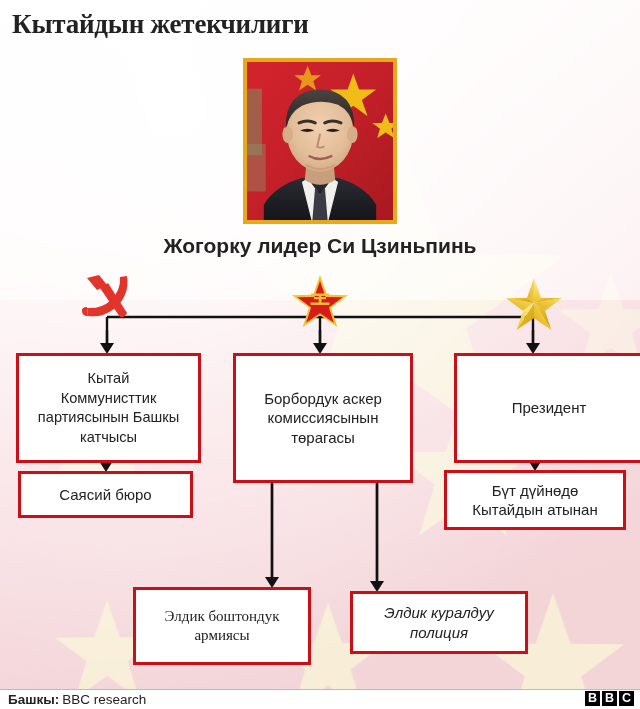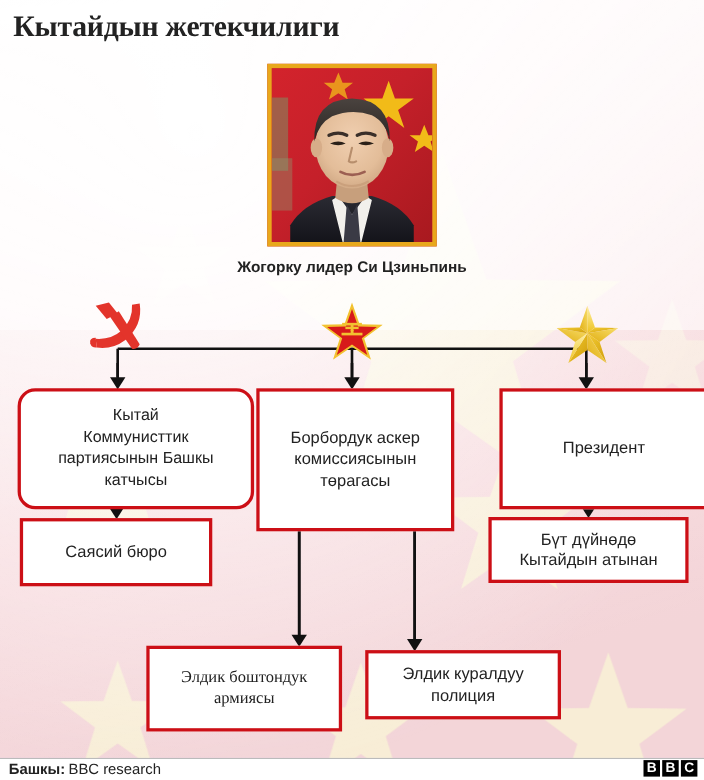--- a/index.html
+++ b/index.html
@@ -58,21 +58,21 @@
     left: 0; top: 0;
     width: 100%;
     height: 100%;
   }
   #leader-caption {
     position: absolute;
     left: 20px;
     top: 234px;
     width: 600px;
     text-align: center;
-    font-size: 14px;
+    font-size: 21px;
     font-weight: bold;
     color: #222222;
     z-index: 6;
   }
 
   
   #connectors {
     position: absolute;
     left: 0; top: 0;
     width: 640px;
@@ -104,27 +104,27 @@
   }
   .node-label {
     font-size: 15px;
     line-height: 19.5px;
     color: #222222;
     padding: 0 5px;
     white-space: pre-line;
   }
   .node-label.small { font-size: 14.6px; }
 
-  #box-general-secretary { left: 16px;  top: 353px; width: 215px; height: 110px; border-radius: 16px; }
+  #box-general-secretary { left: 16px;  top: 353px; width: 185px; height: 110px; }
   #box-cmc-chairman      { left: 233px; top: 353px; width: 180px; height: 130px; }
   #box-president         { left: 454px; top: 353px; width: 190px; height: 110px; }
-  #box-politburo         { left: 18px;  top: 471px; width: 175px; height: 62px; }
+  #box-politburo         { left: 18px;  top: 471px; width: 175px; height: 47px; }
   #box-world-rep         { left: 444px; top: 470px; width: 182px; height: 60px; text-align: center; }
   #box-pla               { left: 133px; top: 587px; width: 178px; height: 78px; font-family: Liberation Serif, serif; }
-  #box-papf              { left: 332px; top: 591px; width: 178px; height: 63px; }
+  #box-papf              { left: 350px; top: 591px; width: 178px; height: 63px; font-style: italic; }
 
   
   #footer {
     position: absolute;
     left: 0;
     top: 689px;
     width: 640px;
     height: 20px;
     background: #ffffff;
     border-top: 1px solid #bbbbbb;

